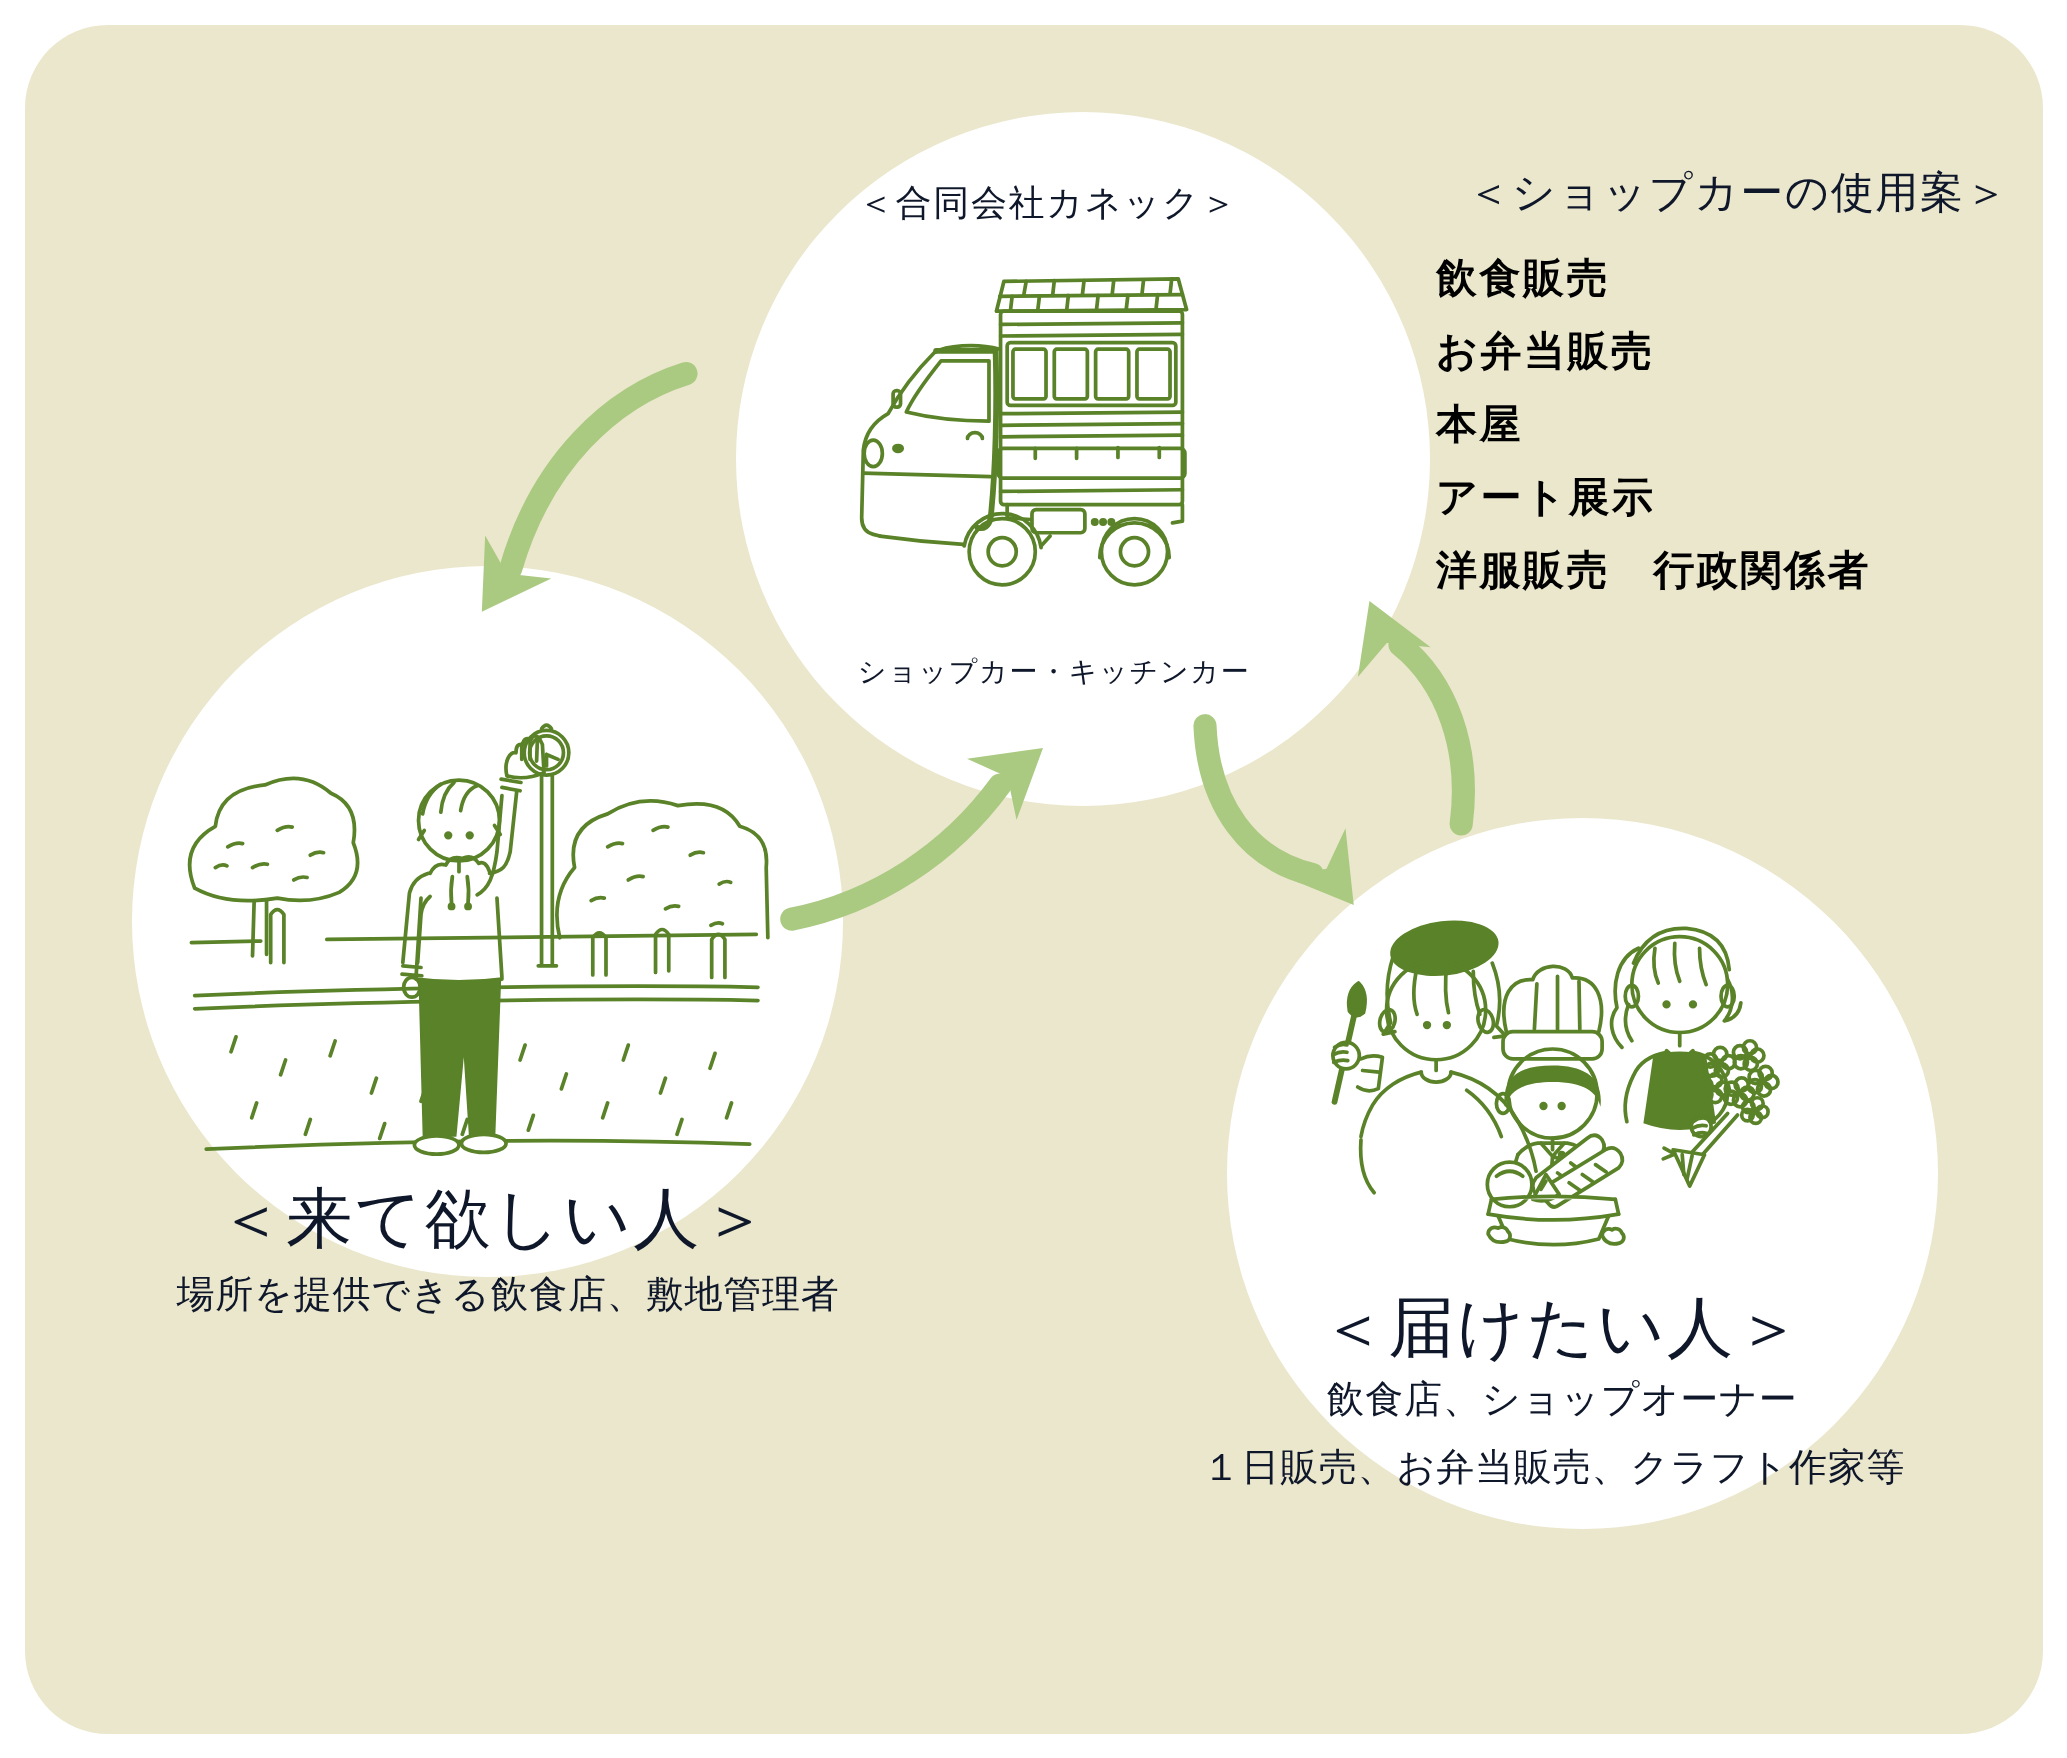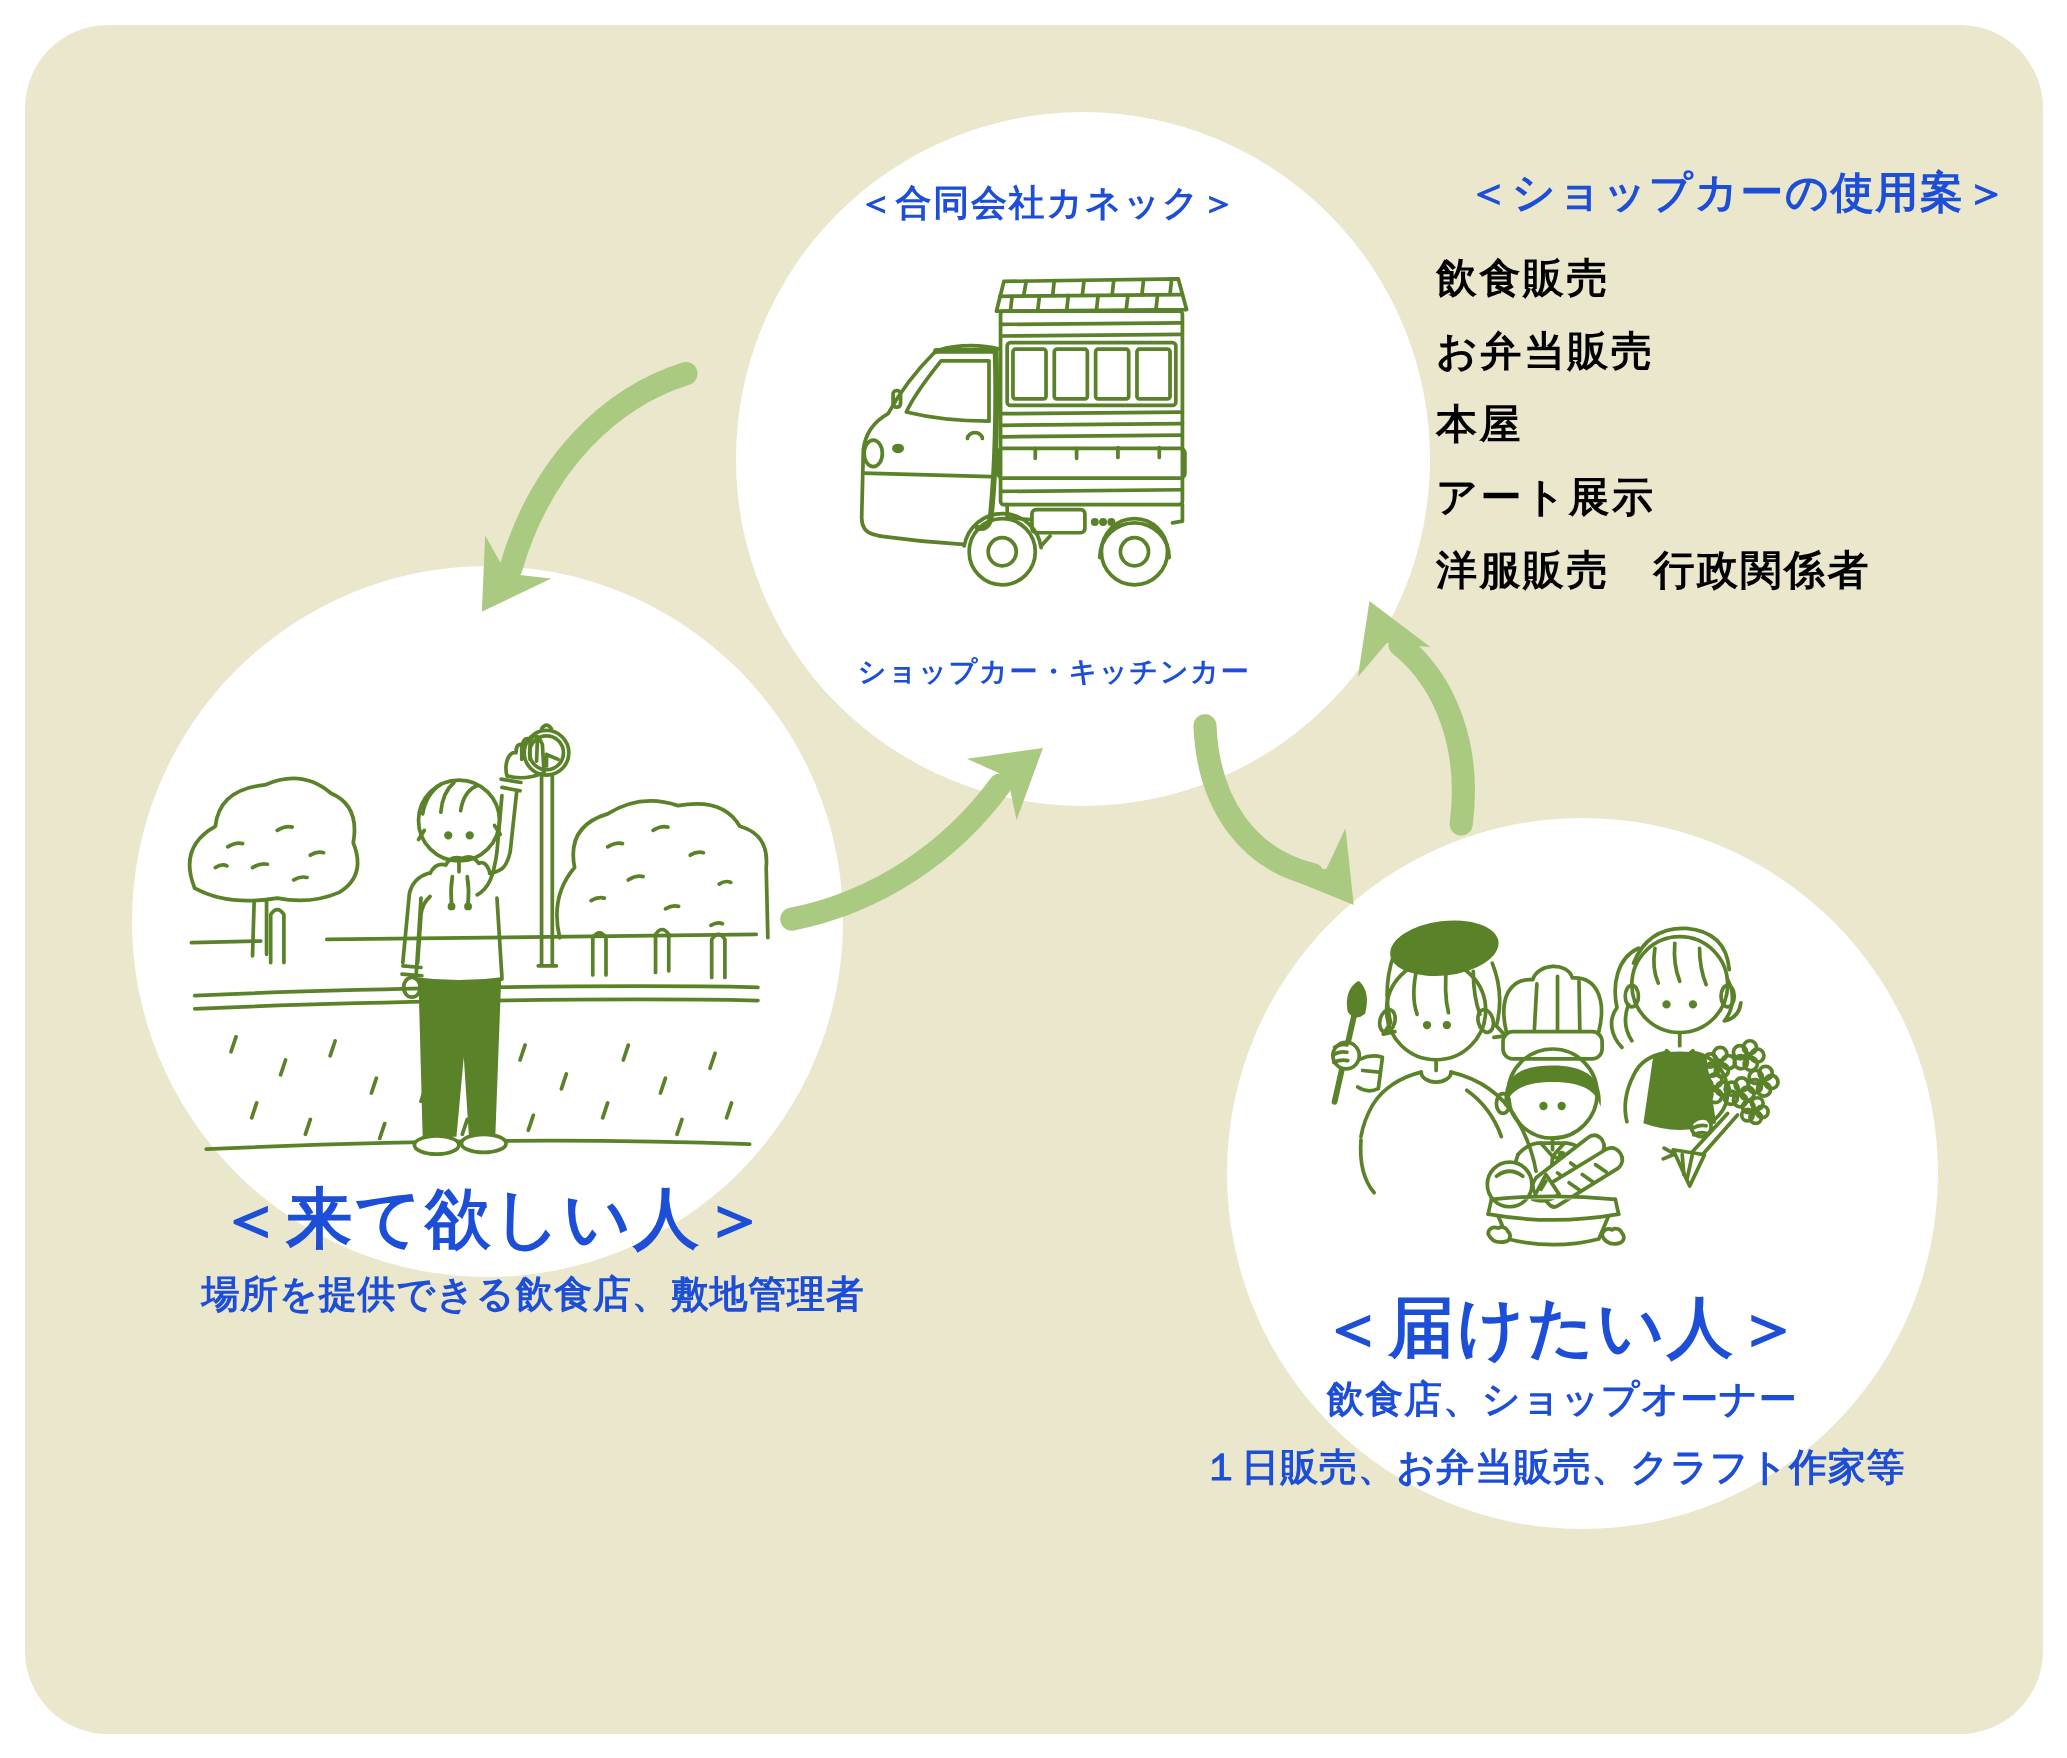--- a/index.html
+++ b/index.html
@@ -9,21 +9,21 @@
   }
   .panel{
     position:absolute;left:25px;top:25px;width:2018px;height:1709px;
     background:#ebe7cc;border-radius:83px;
   }
   .circle{position:absolute;background:#ffffff;border-radius:50%;}
   .circle.top{left:736px;top:112px;width:694px;height:694px;}
   .circle.left{left:132px;top:566px;width:711px;height:711px;}
   .circle.right{left:1227px;top:818px;width:711px;height:711px;}
   .txt{
-    position:absolute;color:#1d4ed8;font-weight:700;white-space:nowrap;
+    position:absolute;color:#0f172a;font-weight:400;white-space:nowrap;
     line-height:1;letter-spacing:1.7px;
   }
   .center{transform:translateX(-50%);}
   .t-toptitle{font-size:36px;}
   .t-caption{font-size:28px;}
   .t-usage-head{font-size:43px;}
   .usage-items{position:absolute;left:1436px;top:242px;}
   .usage-item{height:73px;line-height:73px;color:#000000;font-weight:700;font-size:41px;letter-spacing:2.5px;white-space:nowrap;}
   .t-circletitle{font-size:66px;letter-spacing:2.5px;}
   .t-desc{font-size:38px;letter-spacing:0.8px;}
@@ -309,21 +309,21 @@
 
   <div class="usage-items">
     <div class="usage-item">飲食販売</div>
     <div class="usage-item">お弁当販売</div>
     <div class="usage-item">本屋</div>
     <div class="usage-item">アート展示</div>
     <div class="usage-item">洋服販売　行政関係者</div>
   </div>
 
   <div class="txt t-circletitle center" style="left:494px;top:1186px">＜来て欲しい人＞</div>
-  <div class="txt t-desc center" style="left:533px;top:1275px">場所を提供できる飲食店、敷地管理者</div>
+  <div class="txt t-desc center" style="left:508px;top:1275px">場所を提供できる飲食店、敷地管理者</div>
 
   <div class="txt t-circletitle center" style="left:1562px;top:1295px">＜届けたい人＞</div>
   <div class="txt t-desc center" style="left:1562px;top:1380px">飲食店、ショップオーナー</div>
   <div class="txt t-desc center" style="left:1554px;top:1448px">１日販売、お弁当販売、クラフト作家等</div>
 
 
 </div>
 
 
 </body></html>

